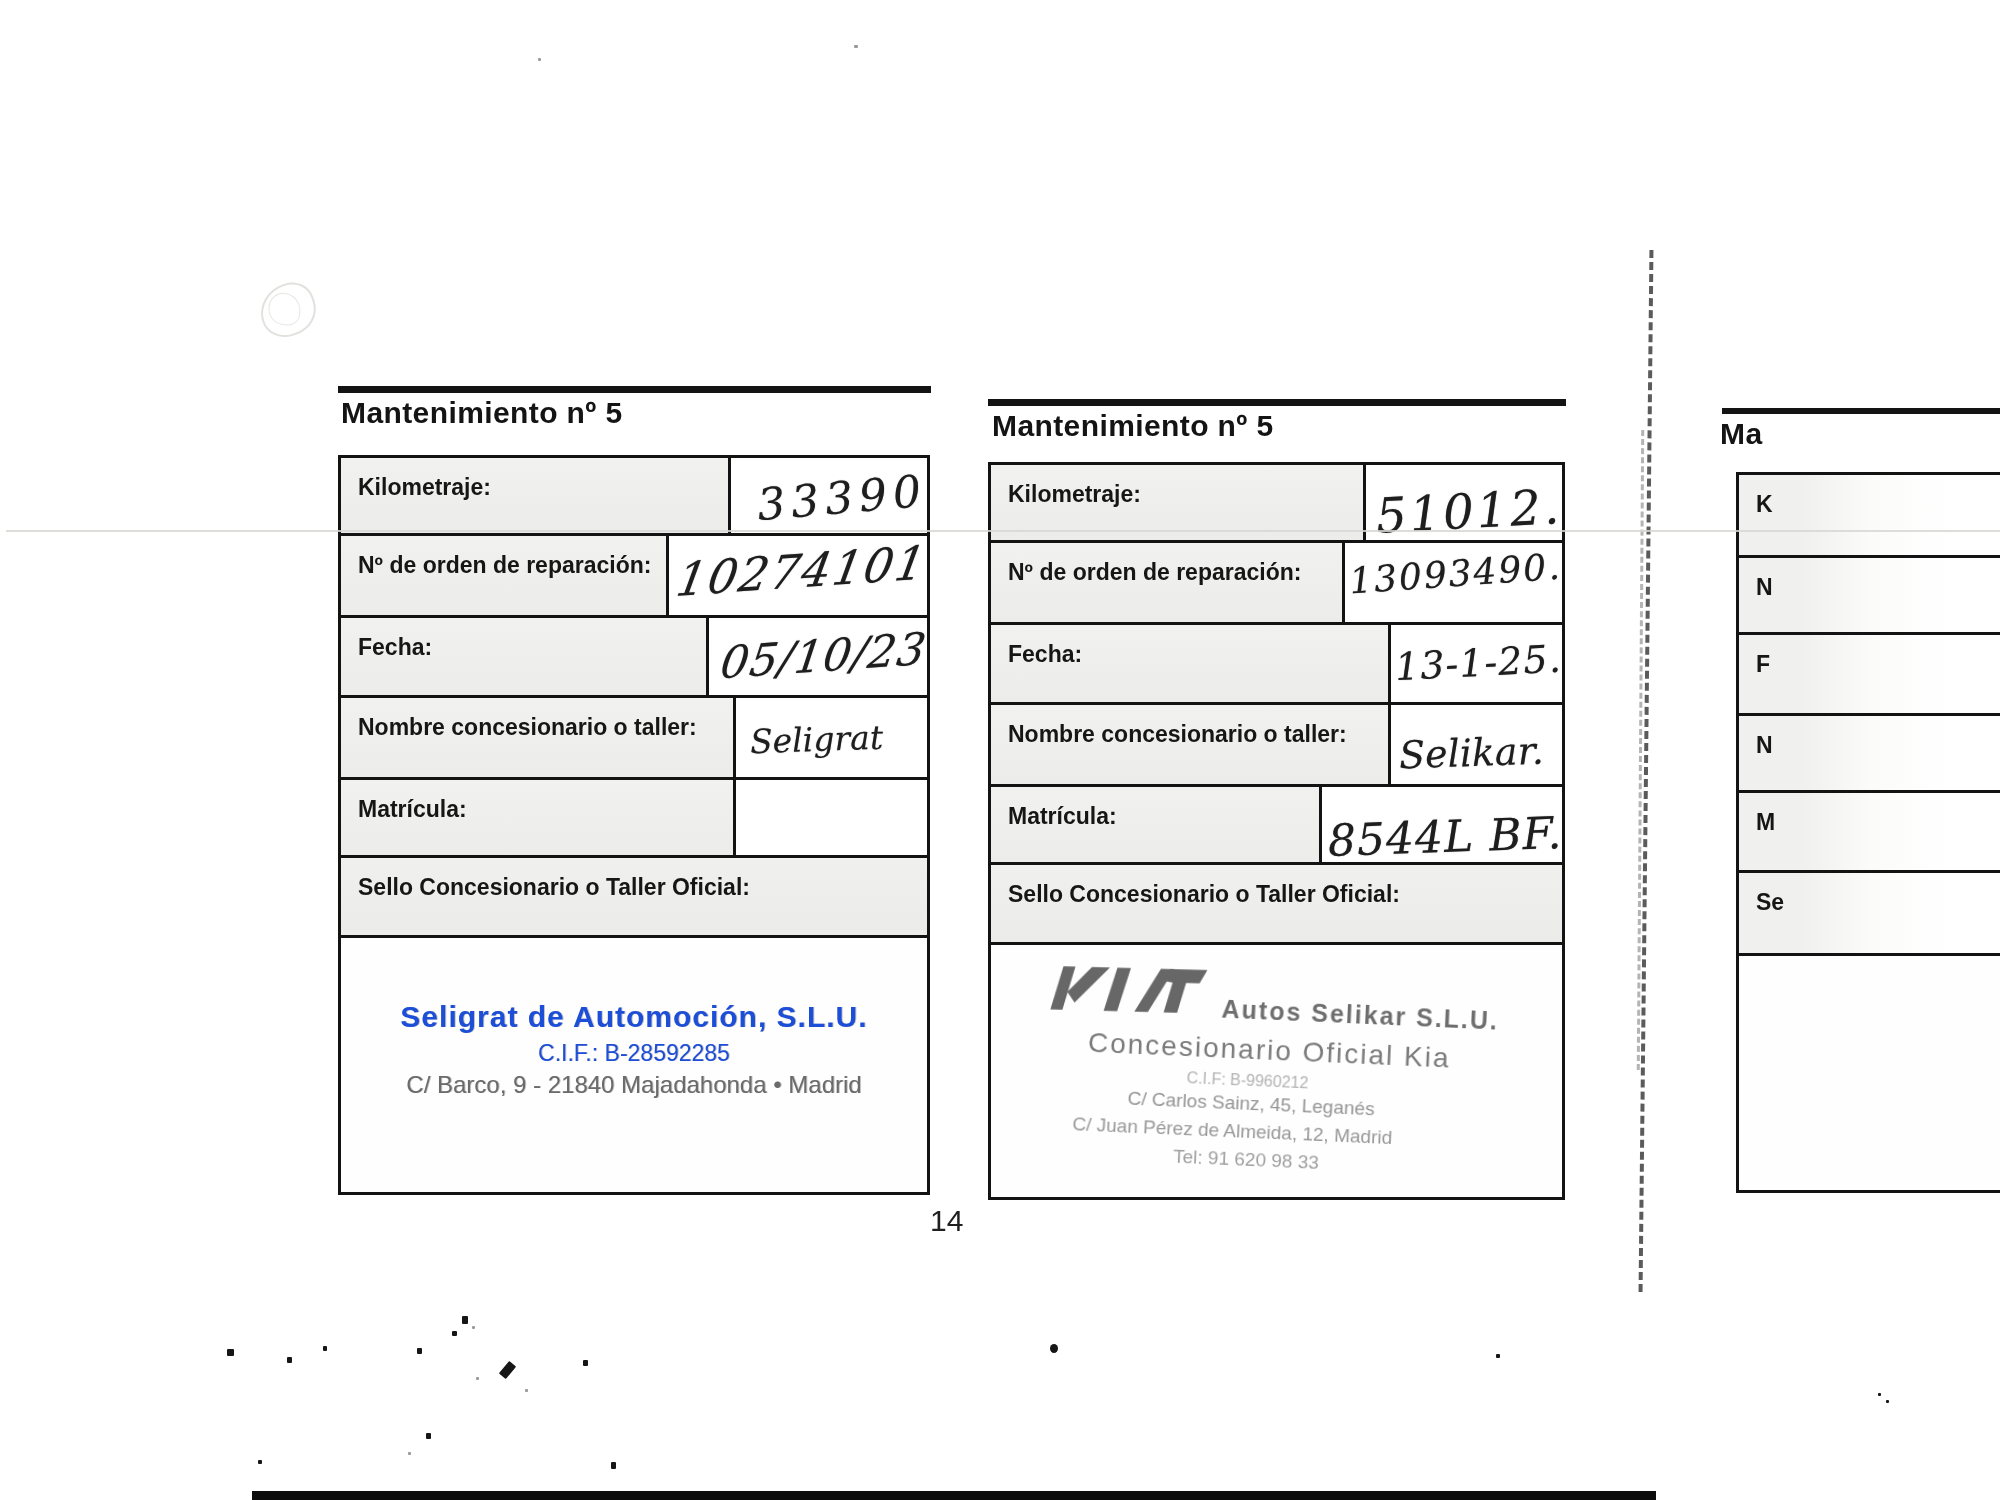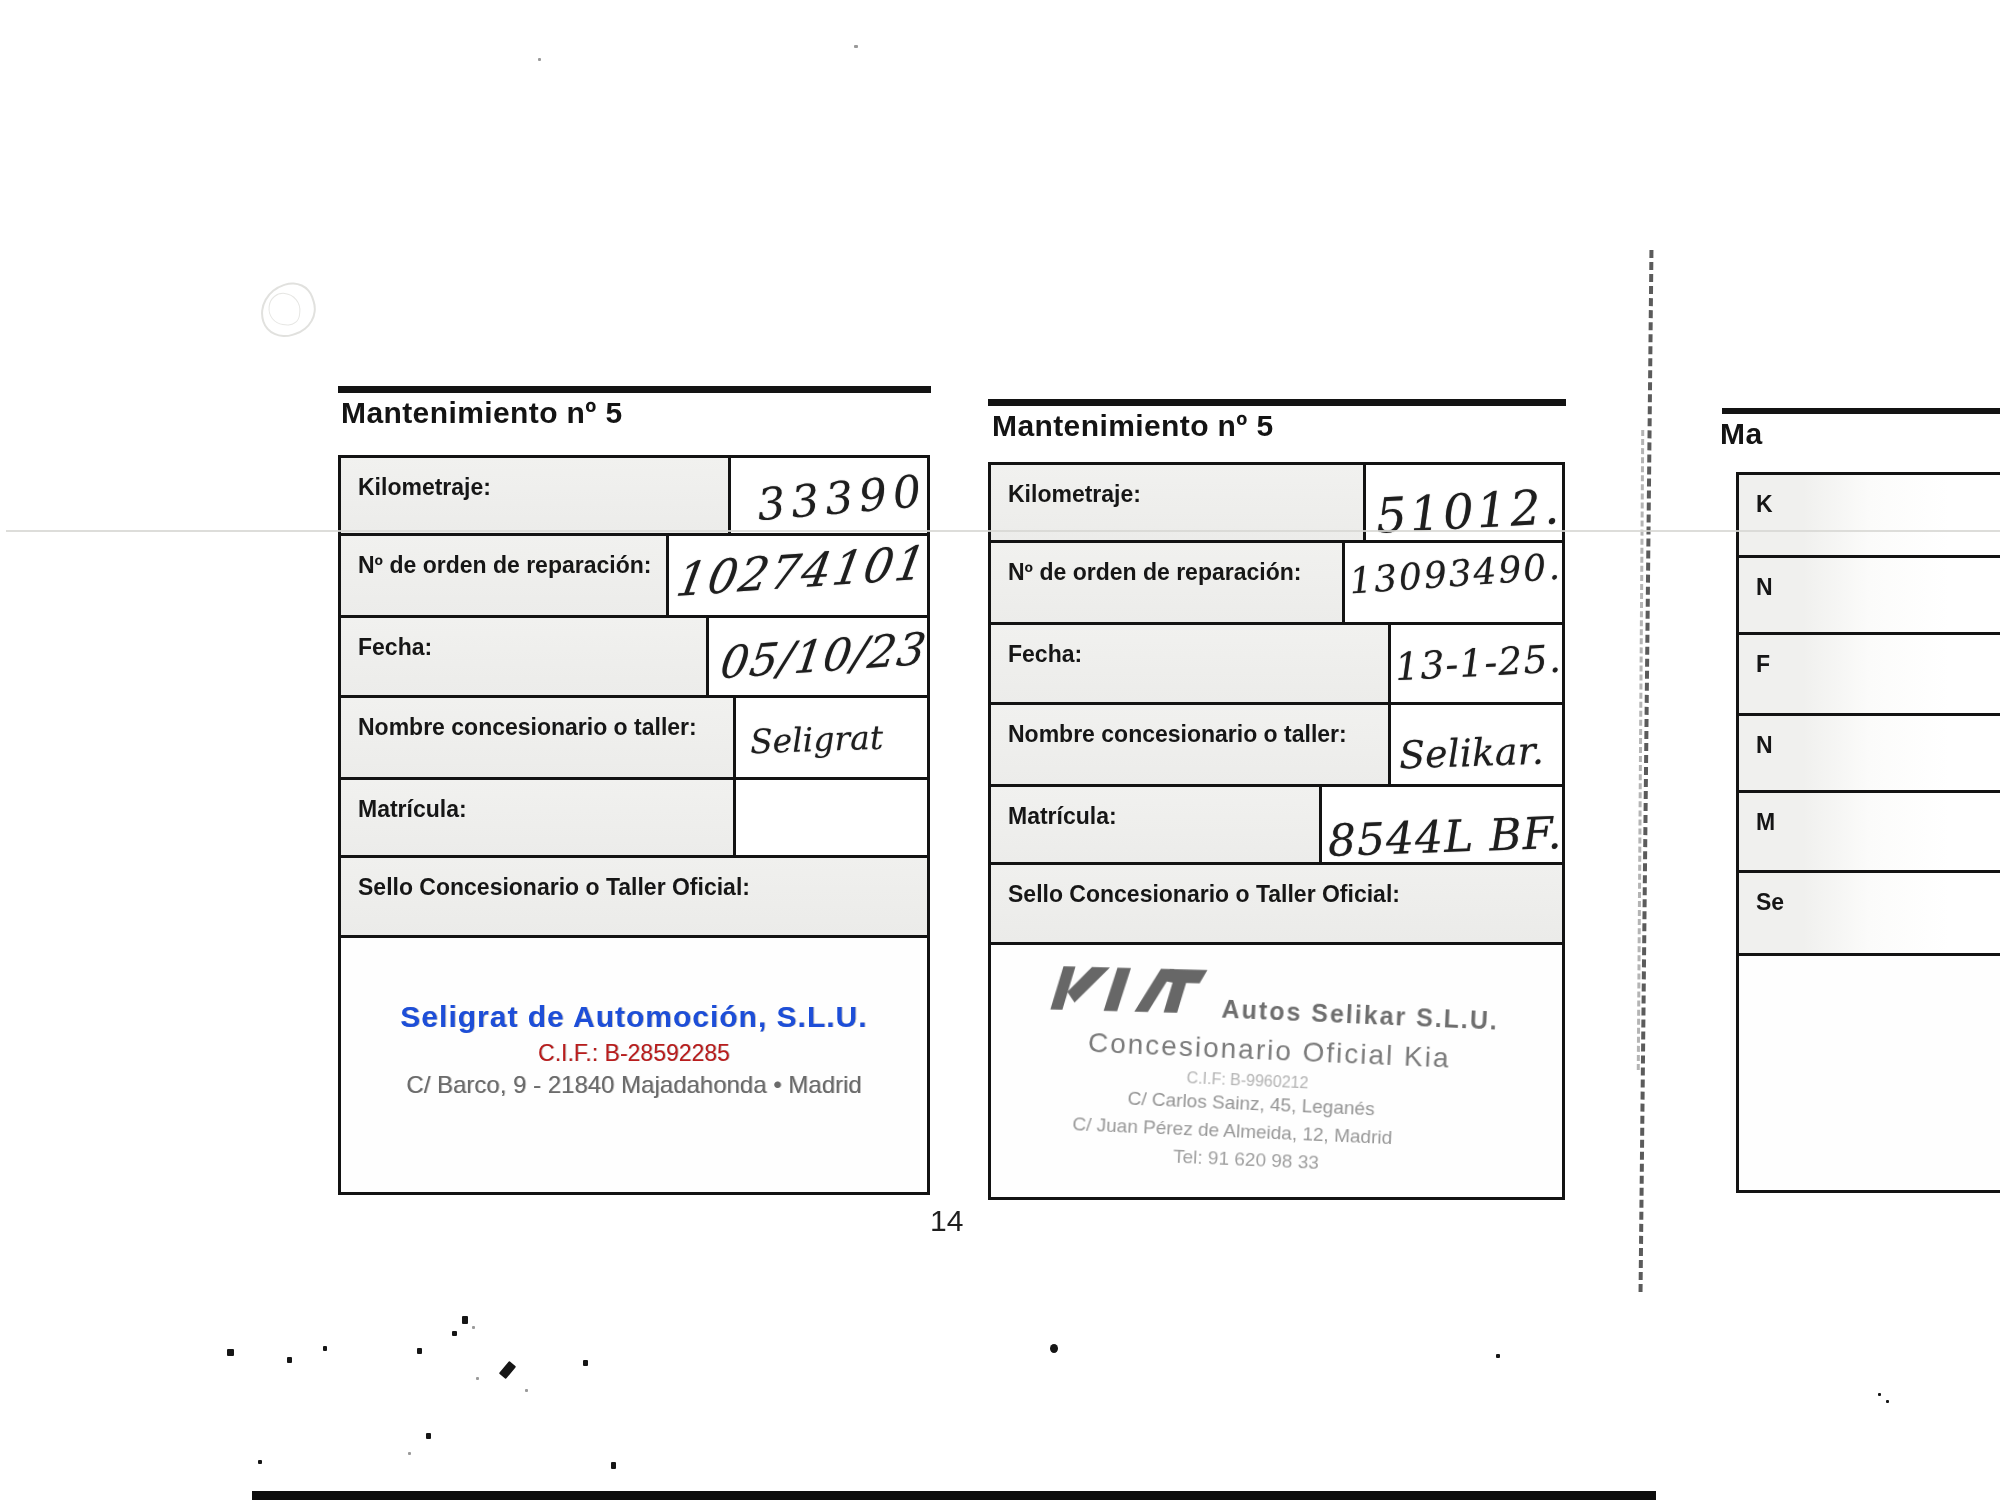--- a/index.html
+++ b/index.html
@@ -32,21 +32,21 @@
   .hw-km6{font-size:48px;letter-spacing:3px;transform:rotate(-3deg);margin:18px 0 0 10px;}
   .hw-or6{font-size:36px;letter-spacing:2px;transform:rotate(-4deg);margin:10px 0 0 4px;}
   .hw-fe6{font-size:38px;letter-spacing:1px;transform:rotate(-3deg);margin:16px 0 0 4px;}
   .hw-no6{font-size:38px;transform:rotate(-2deg);margin:26px 0 0 8px;}
   .hw-ma6{font-size:44px;letter-spacing:1px;transform:rotate(-2deg);margin:24px 0 0 6px;}
 
   
   .s5line{position:absolute;left:0;right:0;text-align:center;color:#5e5e5e;
           filter:blur(.3px);text-shadow:1px 0 0 rgba(90,90,90,.35);}
   .s5-1{top:62px;font:700 30px "Liberation Sans",sans-serif;letter-spacing:1px;color:#1d4ed8;}
-  .s5-2{top:102px;font:400 23px "Liberation Sans",sans-serif;color:#b91c1c;}
+  .s5-2{top:102px;font:400 23px "Liberation Sans",sans-serif;color:#1d4ed8;}
   .s5-3{top:133px;font:400 24px "Liberation Sans",sans-serif;color:#6b6b6b;}
   .s5-4{top:167px;font:400 24px "Liberation Sans",sans-serif;color:#5c5c5c;}
 
   
   .stamp6{position:absolute;inset:0;transform:rotate(2.5deg);}
   .s6line{position:absolute;white-space:nowrap;filter:blur(.35px);}
   .s6-co{left:228px;top:52px;font:700 25px "Liberation Sans",sans-serif;letter-spacing:2px;color:#6e6e6e;}
   .s6-l2{left:96px;top:90px;font:400 28px "Liberation Sans",sans-serif;letter-spacing:2px;color:#7b7b7b;}
   .s6-cf{left:196px;top:128px;font:400 16px "Liberation Sans",sans-serif;color:#b2b2b2;filter:blur(.6px);}
   .s6-a1{left:138px;top:149px;font:400 19px "Liberation Sans",sans-serif;color:#949494;}

